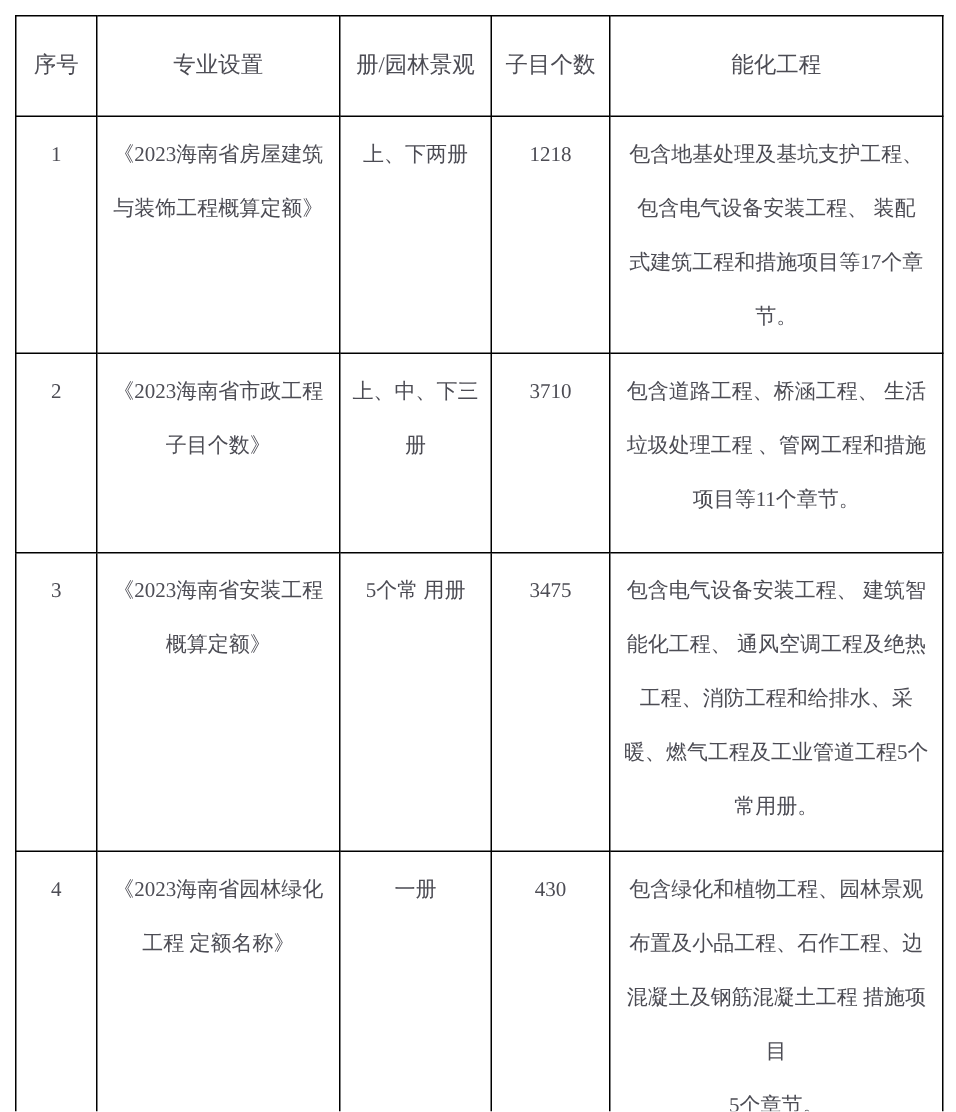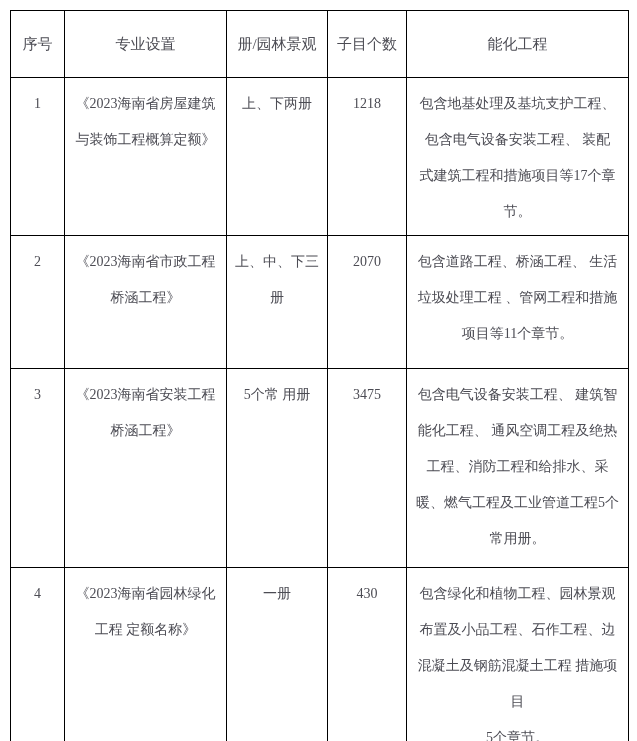--- a/index.html
+++ b/index.html
@@ -86,32 +86,32 @@
         <td>上、下两册</td>
         <td>1218</td>
         <td>包含地基处理及基坑支护工程、
 包含电气设备安装工程、 装配
 式建筑工程和措施项目等17个章
 节。</td>
       </tr>
       <tr class="row-2">
         <td>2</td>
         <td>《2023海南省市政工程
-桥涵工程》</td>
+子目个数》</td>
         <td>上、中、下三
 册</td>
-        <td>2070</td>
+        <td>3710</td>
         <td>包含道路工程、桥涵工程、 生活
 垃圾处理工程 、管网工程和措施
 项目等11个章节。</td>
       </tr>
       <tr class="row-3">
         <td>3</td>
         <td>《2023海南省安装工程
-桥涵工程》</td>
+概算定额》</td>
         <td>5个常 用册</td>
         <td>3475</td>
         <td>包含电气设备安装工程、 建筑智
 能化工程、 通风空调工程及绝热
 工程、消防工程和给排水、采
 暖、燃气工程及工业管道工程5个
 常用册。</td>
       </tr>
       <tr class="row-4">
         <td>4</td>

